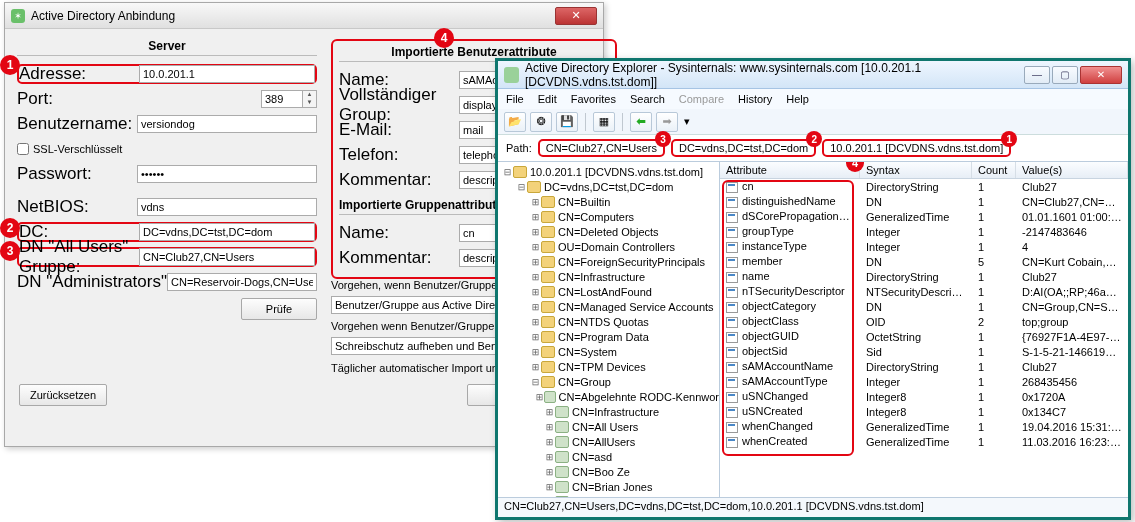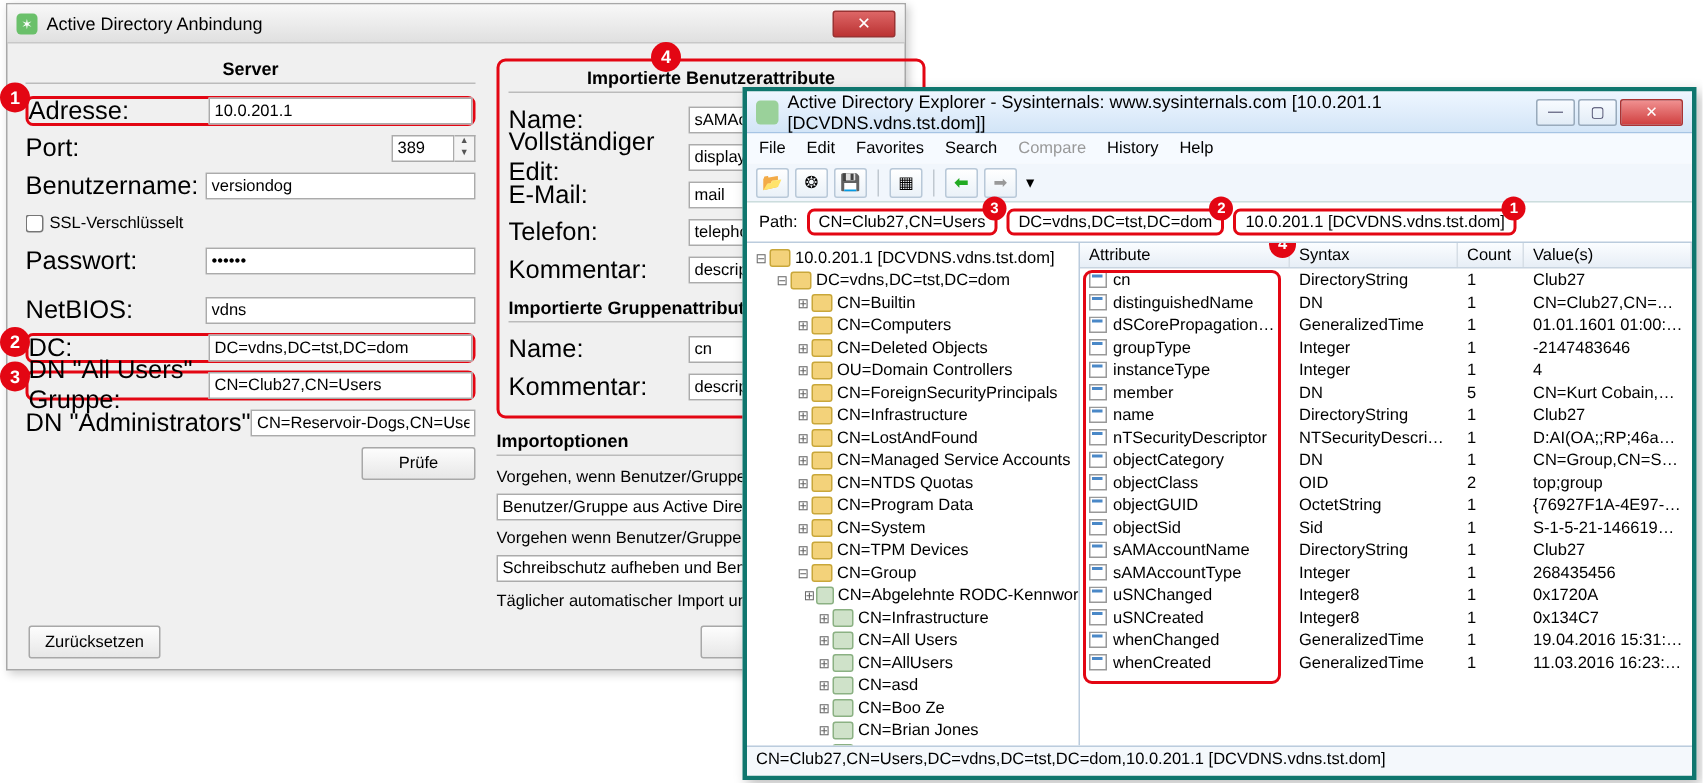--- a/index.html
+++ b/index.html
@@ -368,21 +368,21 @@
     </div>
 
     <div class="dlg-col" style="flex:0.95; position:relative">
       <div class="hl-red" style="padding:4px 6px; border-radius:6px;">
         <div class="sect-head" style="margin-top:0">Importierte Benutzerattribute</div>
         <div class="row">
             <span class="lbl">Name:</span>
             <input type="text" value="sAMAccountName" style="">
           </div>
         <div class="row">
-            <span class="lbl">Vollständiger Edit:</span>
+            <span class="lbl">Vollständiger Group:</span>
             <input type="text" value="displayName" style="">
           </div>
         <div class="row">
             <span class="lbl">E-Mail:</span>
             <input type="text" value="mail" style="">
           </div>
         <div class="row">
             <span class="lbl">Telefon:</span>
             <input type="text" value="telephoneNumber" style="">
           </div>
@@ -395,21 +395,20 @@
         <div class="row">
             <span class="lbl">Name:</span>
             <input type="text" value="cn" style="">
           </div>
         <div class="row">
             <span class="lbl">Kommentar:</span>
             <input type="text" value="description" style="">
           </div>
       </div>
 
-      <div class="sect-head">Importoptionen</div>
       <div class="truncate" style="font-size:11px; margin-bottom:4px">Vorgehen, wenn Benutzer/Gruppe bereits in</div>
       <div class="row">
           <input type="text" style="width: 100%;" value="Benutzer/Gruppe aus Active Directory übe">
         </div>
       <div class="truncate" style="font-size:11px; margin:4px 0">Vorgehen wenn Benutzer/Gruppe nicht mel</div>
       <div class="row">
           <input type="text" style="width: 100%;" value="Schreibschutz aufheben und Benutzer spe">
         </div>
       <div class="truncate" style="font-size:11px; margin-top:6px">Täglicher automatischer Import um:</div>
     </div>

